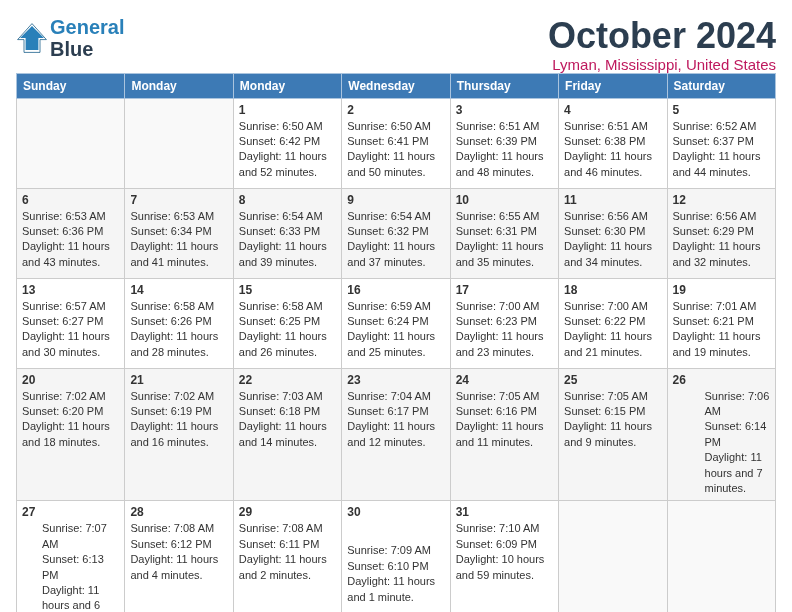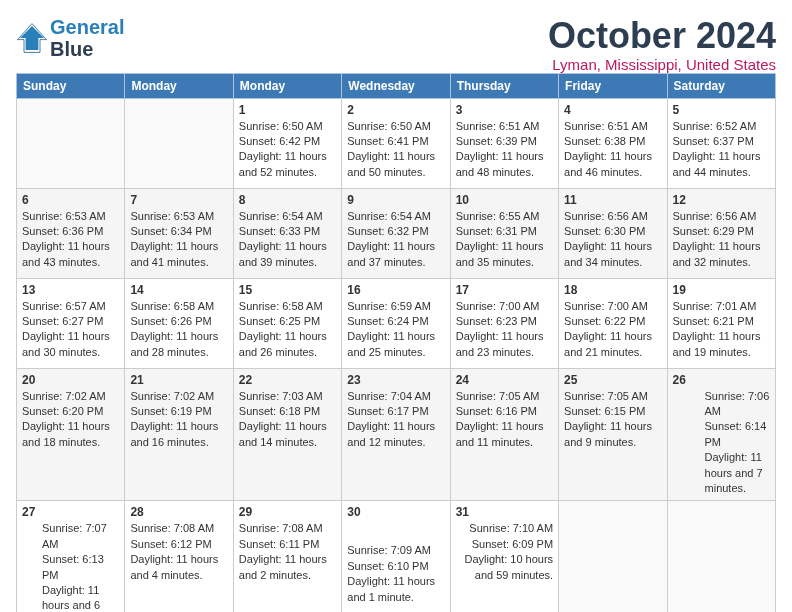--- a/index.html
+++ b/index.html
@@ -301,21 +301,21 @@
 Daylight: 11 hours and 2 minutes.</div>
         </td>
         <td>
           <span class="day-number">30</span>
           <div class="day-info" style="white-space: pre-line; margin-top: 24px;">Sunrise: 7:09 AM
 Sunset: 6:10 PM
 Daylight: 11 hours and 1 minute.</div>
         </td>
         <td>
           <span class="day-number">31</span>
-          <div class="day-info" style="white-space: pre-line; text-align: right;">Sunrise: 7:10 AM
+          <div class="day-info" style="white-space: pre-line;">Sunrise: 7:10 AM
 Sunset: 6:09 PM
 Daylight: 10 hours and 59 minutes.</div>
         </td>
         <td class="empty"></td>
         <td class="empty"></td>
       </tr>
     </tbody>
 </table>
 
 </body></html>

